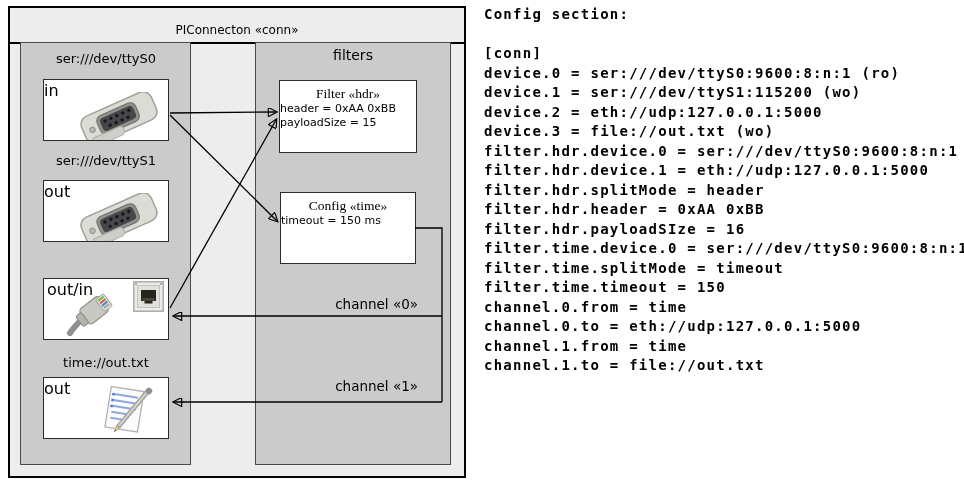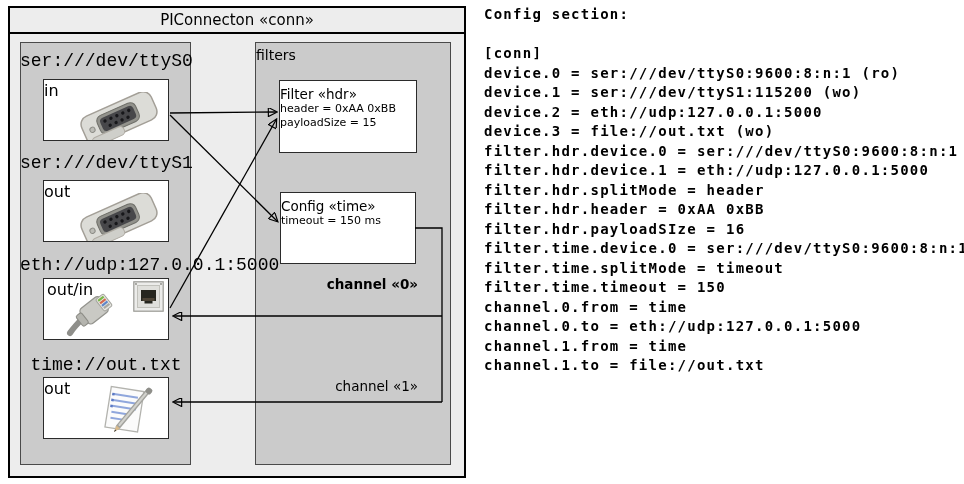--- a/index.html
+++ b/index.html
@@ -2,45 +2,45 @@
 <html><head>
 <meta charset="utf-8">
 <style>
   html,body{margin:0;padding:0;background:#fff;}
   .stage{position:relative;width:964px;height:484px;background:#ffffff;overflow:hidden;
          font-family:"DejaVu Sans",sans-serif;color:#000;}
 
   
   .diagram{position:absolute;left:8px;top:6px;width:454px;height:468px;
            border:2px solid #000;background:#ededed;}
-  .diagram-title{position:absolute;left:0;top:0;right:0;height:24px;line-height:24px;
-                 text-align:center;font-size:15px;border-bottom:2px solid #000;}
+  .diagram-title{position:absolute;left:0;top:10px;right:0;height:24px;line-height:24px;
+                 text-align:center;font-size:12px;border-bottom:2px solid #000;}
   .panel{position:absolute;background:#cbcbcb;border:1.5px solid #4a4a4a;}
   .devices-panel{left:10px;top:34px;width:169px;height:421px;}
   .filters-panel{left:245px;top:34px;width:194px;height:421px;}
-  .panel-title{position:absolute;left:0;right:0;top:4px;font-size:14px;}
-
-  .dev-label{position:absolute;left:10px;width:172px;text-align:center;font-size:18px;white-space:nowrap;font-family:Liberation Mono, monospace;}
+  .panel-title{position:absolute;left:0;right:0;top:4px;text-align:center;font-size:14px;}
+
+  .dev-label{position:absolute;left:10px;width:172px;text-align:center;font-size:13px;white-space:nowrap;}
   .dev-box{position:absolute;left:33px;width:124px;height:60px;background:#fff;
            border:1.5px solid #2b2b2b;}
   .io-label{position:absolute;top:1px;left:0;right:0;text-align:left;font-size:16px;}
   .io-left{text-align:right;left:3px;right:auto;}
   .io-mid{right:34px;}
 
   .filter-box{position:absolute;background:#fff;border:1.5px solid #2b2b2b;}
   .fb-hdr{left:269px;top:72px;width:136px;height:71px;}
   .fb-time{left:270px;top:184px;width:134px;height:70px;}
-  .filter-name{text-align:left;font-size:13.5px;padding-top:5px;}
+  .filter-name{text-align:center;font-size:13.5px;padding-top:5px;font-family:Liberation Serif, serif;}
   .filter-prop{font-size:11px;padding-left:0;line-height:14px;}
   .fb-hdr .filter-prop:first-of-type{margin-top:9px;}
   .fb-time .filter-prop:first-of-type{margin-top:12px;}
 
   .channel-label{position:absolute;left:308px;width:100px;text-align:right;
                  font-size:13.5px;white-space:nowrap;}
-  .ch0{top:268px;font-weight:bold;} .ch1{top:370px;}
+  .ch0{top:288px;} .ch1{top:370px;}
 
   .wires{position:absolute;left:0;top:0;width:454px;height:468px;z-index:6;pointer-events:none;}
   .wires path{stroke:#000;stroke-width:1.3;fill:none;}
 
   .dev-icon{position:absolute;}
   .icon-serial{right:1px;bottom:0;}
   .icon-jack{right:4px;top:2px;}
   .icon-plug{left:16px;top:14px;}
   .icon-notepad{right:8px;top:3px;}
 
@@ -109,21 +109,20 @@
             <circle cx="37" cy="29" r="1.7"></circle>
               <circle cx="43.5" cy="29" r="1.7"></circle>
               <circle cx="50" cy="29" r="1.7"></circle>
               <circle cx="56.5" cy="29" r="1.7"></circle>
           </g>
           <rect x="14" y="34" width="34" height="9" rx="4" fill="#cfcfca" stroke="#b0aca4" stroke-width="1"></rect>
         </g>
       </svg>
     </div>
 
-    <div class="dev-label" style="top:247px">eth://udp:127.0.0.1:5000</div>
     <div class="dev-box" style="top:270px">
       <span class="io-label io-left">out/in</span>
       <svg class="dev-icon icon-jack" width="31" height="31" viewBox="0 0 31 31">
         <rect x="0.8" y="0.8" width="29.4" height="29.4" fill="#ececea" stroke="#9a9a94" stroke-width="1.2"></rect>
         <rect x="4.5" y="4.5" width="22" height="22" fill="#e0e0dc" stroke="#c2c2bc" stroke-width="1"></rect>
         <path d="M8 9 h15 v11 h-3.5 v2.5 h-8 v-2.5 H8 z" fill="#26261f"></path>
         <rect x="9.5" y="17" width="12" height="3" fill="#4d4436"></rect>
         <circle cx="3" cy="3" r="0.9" fill="#8a8a84"></circle>
           <circle cx="28" cy="3" r="0.9" fill="#8a8a84"></circle>
       </svg>

